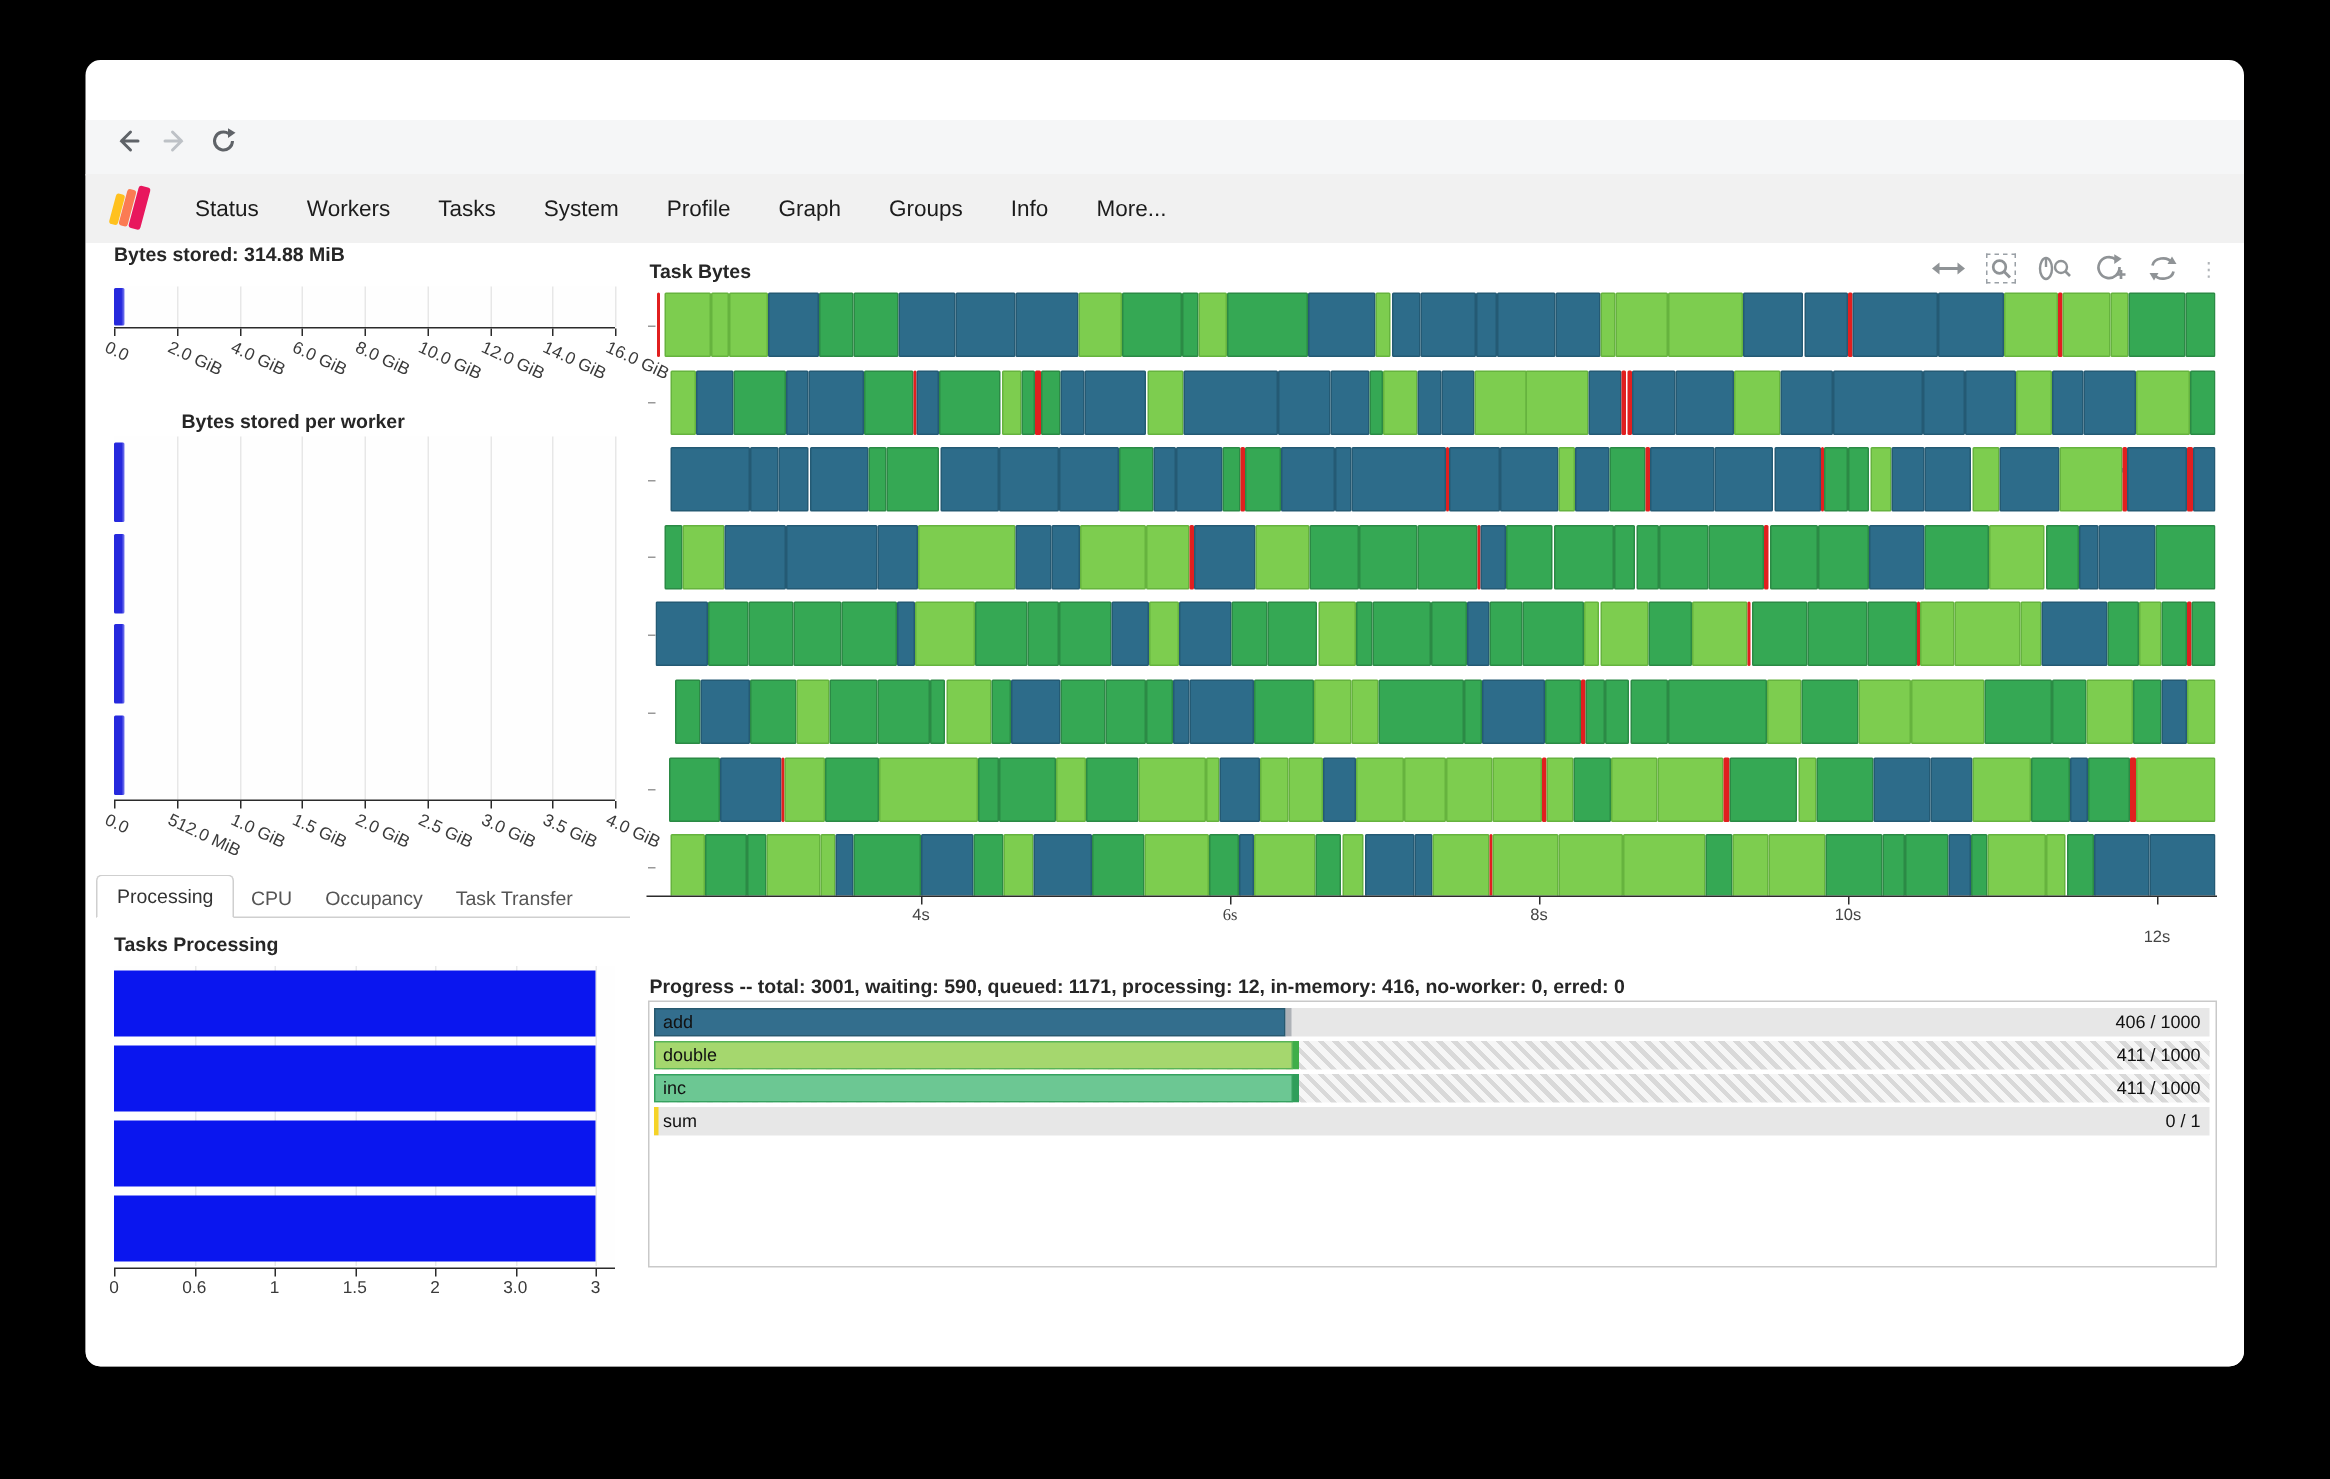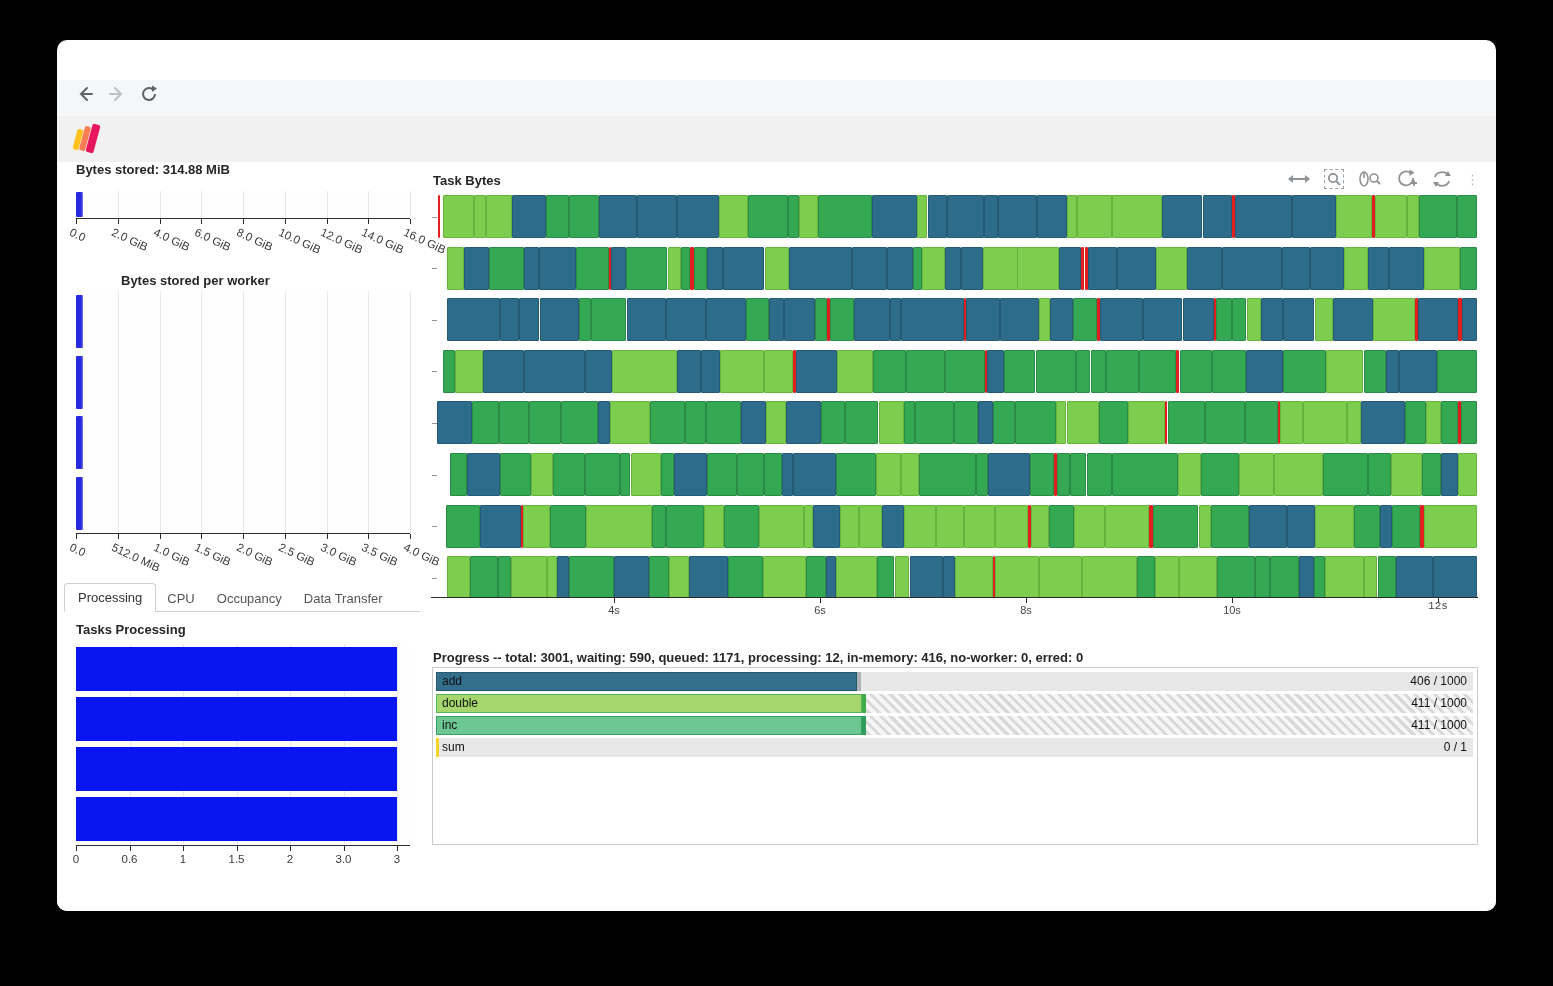--- a/index.html
+++ b/index.html
@@ -128,20 +128,31 @@
     <span class="avatar">G</span>
     <span class="dots3">⋮</span>
   </div>
 
   <div class="navbar">
     <span class="dask-logo" style="left:18px;top:8px;width:24px;height:30px;position:absolute;">
       <span style="left:0;top:5px;width:6px;height:21px;background:#ffc11e;transform:rotate(15deg);"></span>
       <span style="left:7px;top:2px;width:6px;height:25px;background:#fb7b53;transform:rotate(15deg);"></span>
       <span style="left:14px;top:0;width:8px;height:29px;background:#e8175d;transform:rotate(15deg);"></span>
     </span>
+    <div id="nav-items">
+        <div class="nav-item">Status</div>
+        <div class="nav-item">Workers</div>
+        <div class="nav-item">Tasks</div>
+        <div class="nav-item">System</div>
+        <div class="nav-item">Profile</div>
+        <div class="nav-item">Graph</div>
+        <div class="nav-item">Groups</div>
+        <div class="nav-item">Info</div>
+        <div class="nav-item">More...</div>
+      </div>
   </div>
 
   <div class="content">
 
     <div class="sec-title" style="left:19px;top:0;">Bytes stored: 314.88 MiB</div>
     <div id="bs-chart" class="chart" style="left:19px;top:29px;width:334px;height:27px;">
         <div class="gridline" style="left: 41.8px;"></div>
         <div class="gridline" style="left: 83.5px;"></div>
         <div class="gridline" style="left: 125.3px;"></div>
         <div class="gridline" style="left: 167px;"></div>
@@ -207,21 +218,21 @@
         <div class="tick" style="left: 292.3px;"></div>
         <div class="rotlab" style="left: 289.3px;">3.5 GiB</div>
         <div class="tick" style="left: 334px;"></div>
         <div class="rotlab" style="left: 331px;">4.0 GiB</div>
       </div>
 
     <div id="panel-tabs" class="ptabs" style="top:419px;">
         <div class="ptab active">Processing</div>
         <div class="ptab">CPU</div>
         <div class="ptab">Occupancy</div>
-        <div class="ptab">Data Transfer</div>
+        <div class="ptab">Task Transfer</div>
       </div>
 
     <div class="sec-title" style="left:19px;top:460px;">Tasks Processing</div>
     <div id="tp-chart" class="chart" style="left:19px;top:482px;width:334px;height:200px;">
         <div class="gridline" style="left: 53.5px;"></div>
         <div class="gridline" style="left: 107px;"></div>
         <div class="gridline" style="left: 160.5px;"></div>
         <div class="gridline" style="left: 214px;"></div>
         <div class="gridline" style="left: 267.5px;"></div>
         <div class="gridline" style="left: 321px;"></div>
@@ -626,27 +637,27 @@
         <div class="ytick abs" style="left: 375px; top: 260.9px;"></div>
         <div class="ytick abs" style="left: 375px; top: 312.5px;"></div>
         <div class="ytick abs" style="left: 375px; top: 364.1px;"></div>
         <div class="ytick abs" style="left: 375px; top: 415.7px;"></div>
       </div>
     <div id="ts-axis" class="axis" style="left:374px;top:435px;width:1047px;height:26px;">
         <div class="axis-line"></div>
         <div class="tick" style="left: 183px;"></div>
         <div class="hlab" style="left: 183px; top: 7px; font-size: 11px; color: rgb(68, 68, 68);">4s</div>
         <div class="tick" style="left: 389px;"></div>
-        <div class="hlab" style="left: 389px; top: 7px; font-size: 11px; color: rgb(68, 68, 68);">6s</div>
+        <div class="hlab" style="left: 389px; top: 7px; font-size: 11px; color: rgb(68, 68, 68); font-family: Liberation Serif, serif;">6s</div>
         <div class="tick" style="left: 595px;"></div>
         <div class="hlab" style="left: 595px; top: 7px; font-size: 11px; color: rgb(68, 68, 68);">8s</div>
         <div class="tick" style="left: 801px;"></div>
         <div class="hlab" style="left: 801px; top: 7px; font-size: 11px; color: rgb(68, 68, 68);">10s</div>
         <div class="tick" style="left: 1007px;"></div>
-        <div class="hlab" style="left: 1007px; top: 3px; font-size: 11px; color: rgb(68, 68, 68); font-family: Liberation Mono, monospace;">12s</div>
+        <div class="hlab" style="left: 1007px; top: 22px; font-size: 11px; color: rgb(68, 68, 68);">12s</div>
       </div>
 
     <div class="sec-title" style="left:376px;top:488px;">Progress -- total: 3001, waiting: 590, queued: 1171, processing: 12, in-memory: 416, no-worker: 0, erred: 0</div>
     <div id="pg-box" class="pg-box" style="top:505px;">
         <div class="pg-row" style="top: 4px;">
           <div class="pg-fill" style="width: 421px; background: rgb(51, 110, 141); border: 1px solid rgb(40, 89, 111);"></div>
           <div class="pg-cap" style="left: 421px; background: rgb(174, 178, 183);"></div>
           <div class="pg-name">add</div>
           <div class="pg-count">406 / 1000</div>
         </div>

